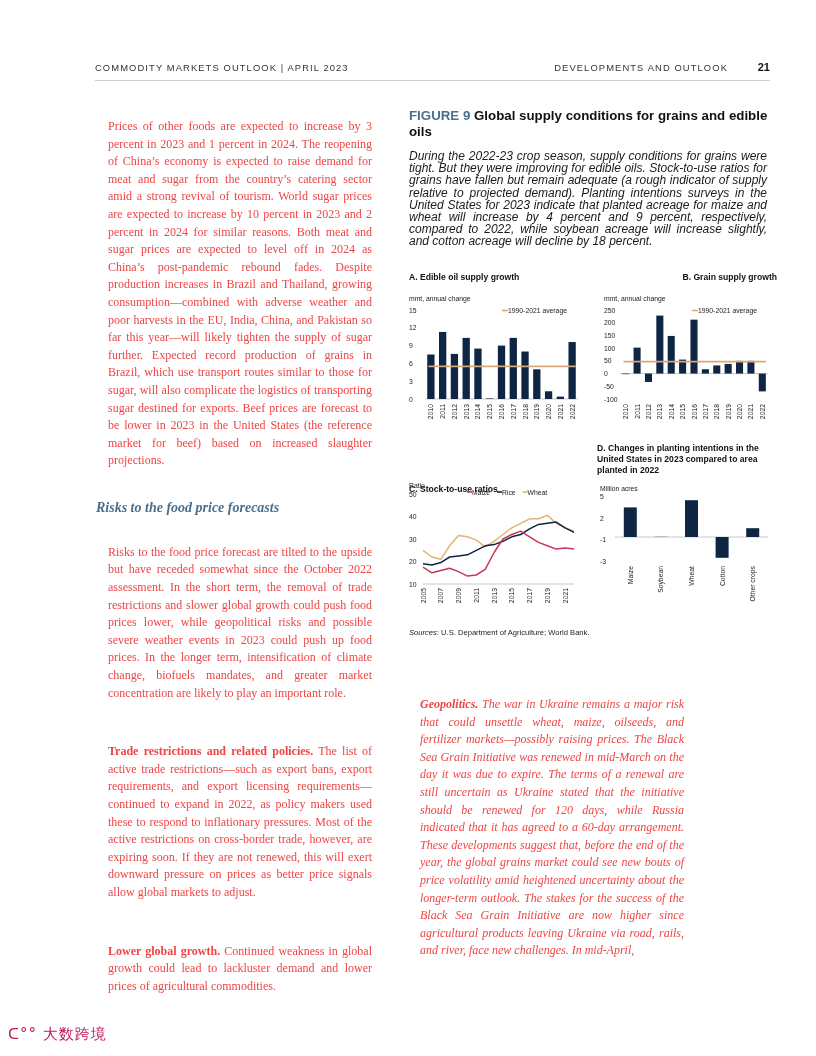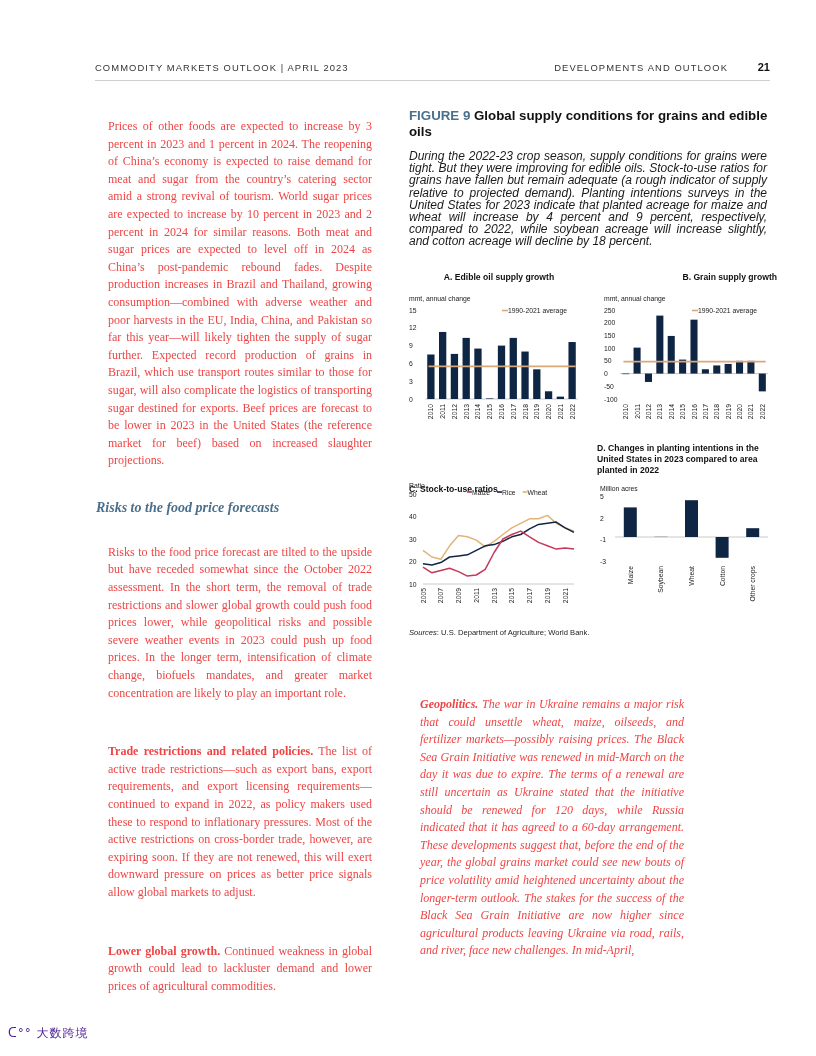--- a/index.html
+++ b/index.html
@@ -24,21 +24,21 @@
     font-weight: bold; font-size: 13.3px; line-height: 16px; color: #111; }
   .fig-title .fig-num { color: #4a6f8c; }
   .fig-caption { position: absolute; left: 409px; top: 150px; width: 358px; font-family: "Liberation Sans", sans-serif;
     font-style: italic; font-size: 12px; line-height: 12.2px; text-align: justify; color: #1a1a1a; }
 
   .panel-title { position: absolute; font-family: "Liberation Sans", sans-serif; font-weight: bold; font-size: 8.6px; line-height: 11px; color: #111; }
   svg.chart { position: absolute; overflow: visible; }
   svg text { font-family: "Liberation Sans", sans-serif; fill: #222; }
 
   .sources { position: absolute; left: 409px; top: 627px; width: 365px; font-family: "Liberation Sans", sans-serif; font-size: 7.6px; line-height: 12px; color: #222; }
-  .watermark { position: absolute; left: 8px; top: 1025px; font-family: "DejaVu Sans", sans-serif; font-size: 12px; color: #4c1d95; letter-spacing: 1px; }
+  .watermark { position: absolute; left: 8px; top: 1025px; font-family: "DejaVu Sans", sans-serif; font-size: 15px; color: #be185d; letter-spacing: 1px; }
 </style>
 </head>
 <body>
 
 <div class="running-head">
   <span class="left">COMMODITY MARKETS OUTLOOK | APRIL 2023</span>
   <span class="right">DEVELOPMENTS AND OUTLOOK</span>
   <span class="page">21</span>
 </div>
 <div class="head-rule"></div>
@@ -54,21 +54,21 @@
   <div style="height:17px"></div>
   <p class="body"><b>Lower global growth.</b><span> Continued weakness in global growth could lead to lackluster demand and lower prices of agricultural commodities.</span></p>
 </div>
 
 <div class="fig-title">
   <span class="fig-num">FIGURE 9</span>
   <span>Global supply conditions for grains and edible oils</span>
 </div>
 <div class="fig-caption">During the 2022-23 crop season, supply conditions for grains were tight. But they were improving for edible oils. Stock-to-use ratios for grains have fallen but remain adequate (a rough indicator of supply relative to projected demand). Planting intentions surveys in the United States for 2023 indicate that planted acreage for maize and wheat will increase by 4 percent and 9 percent, respectively, compared to 2022, while soybean acreage will increase slightly, and cotton acreage will decline by 18 percent.</div>
 
-<div class="panel-title" style="left:409px; top:272px; width:180px;text-align:center;">A. Edible oil supply growth</div>
+<div class="panel-title" style="left:409px; top:272px; width:180px;">A. Edible oil supply growth</div>
 <div class="panel-title" style="left:597px; top:272px; width:180px;text-align:right;">B. Grain supply growth</div>
 <div class="panel-title" style="left:409px; top:443px; width:180px;margin-top:41px;">C. Stock-to-use ratios</div>
 <div class="panel-title" style="left:597px; top:443px; width:178px;">D. Changes in planting intentions in the United States in 2023 compared to area planted in 2022</div>
 
 <svg class="chart" id="chartA" style="left:0;top:0;" width="816" height="1056">
     <text x="409" y="301" font-size="6.8">mmt, annual change</text>
     <text x="409" y="401.5" font-size="6.8">0</text>
     <text x="409" y="383.7" font-size="6.8">3</text>
     <text x="409" y="365.9" font-size="6.8">6</text>
     <text x="409" y="348.1" font-size="6.8">9</text>

